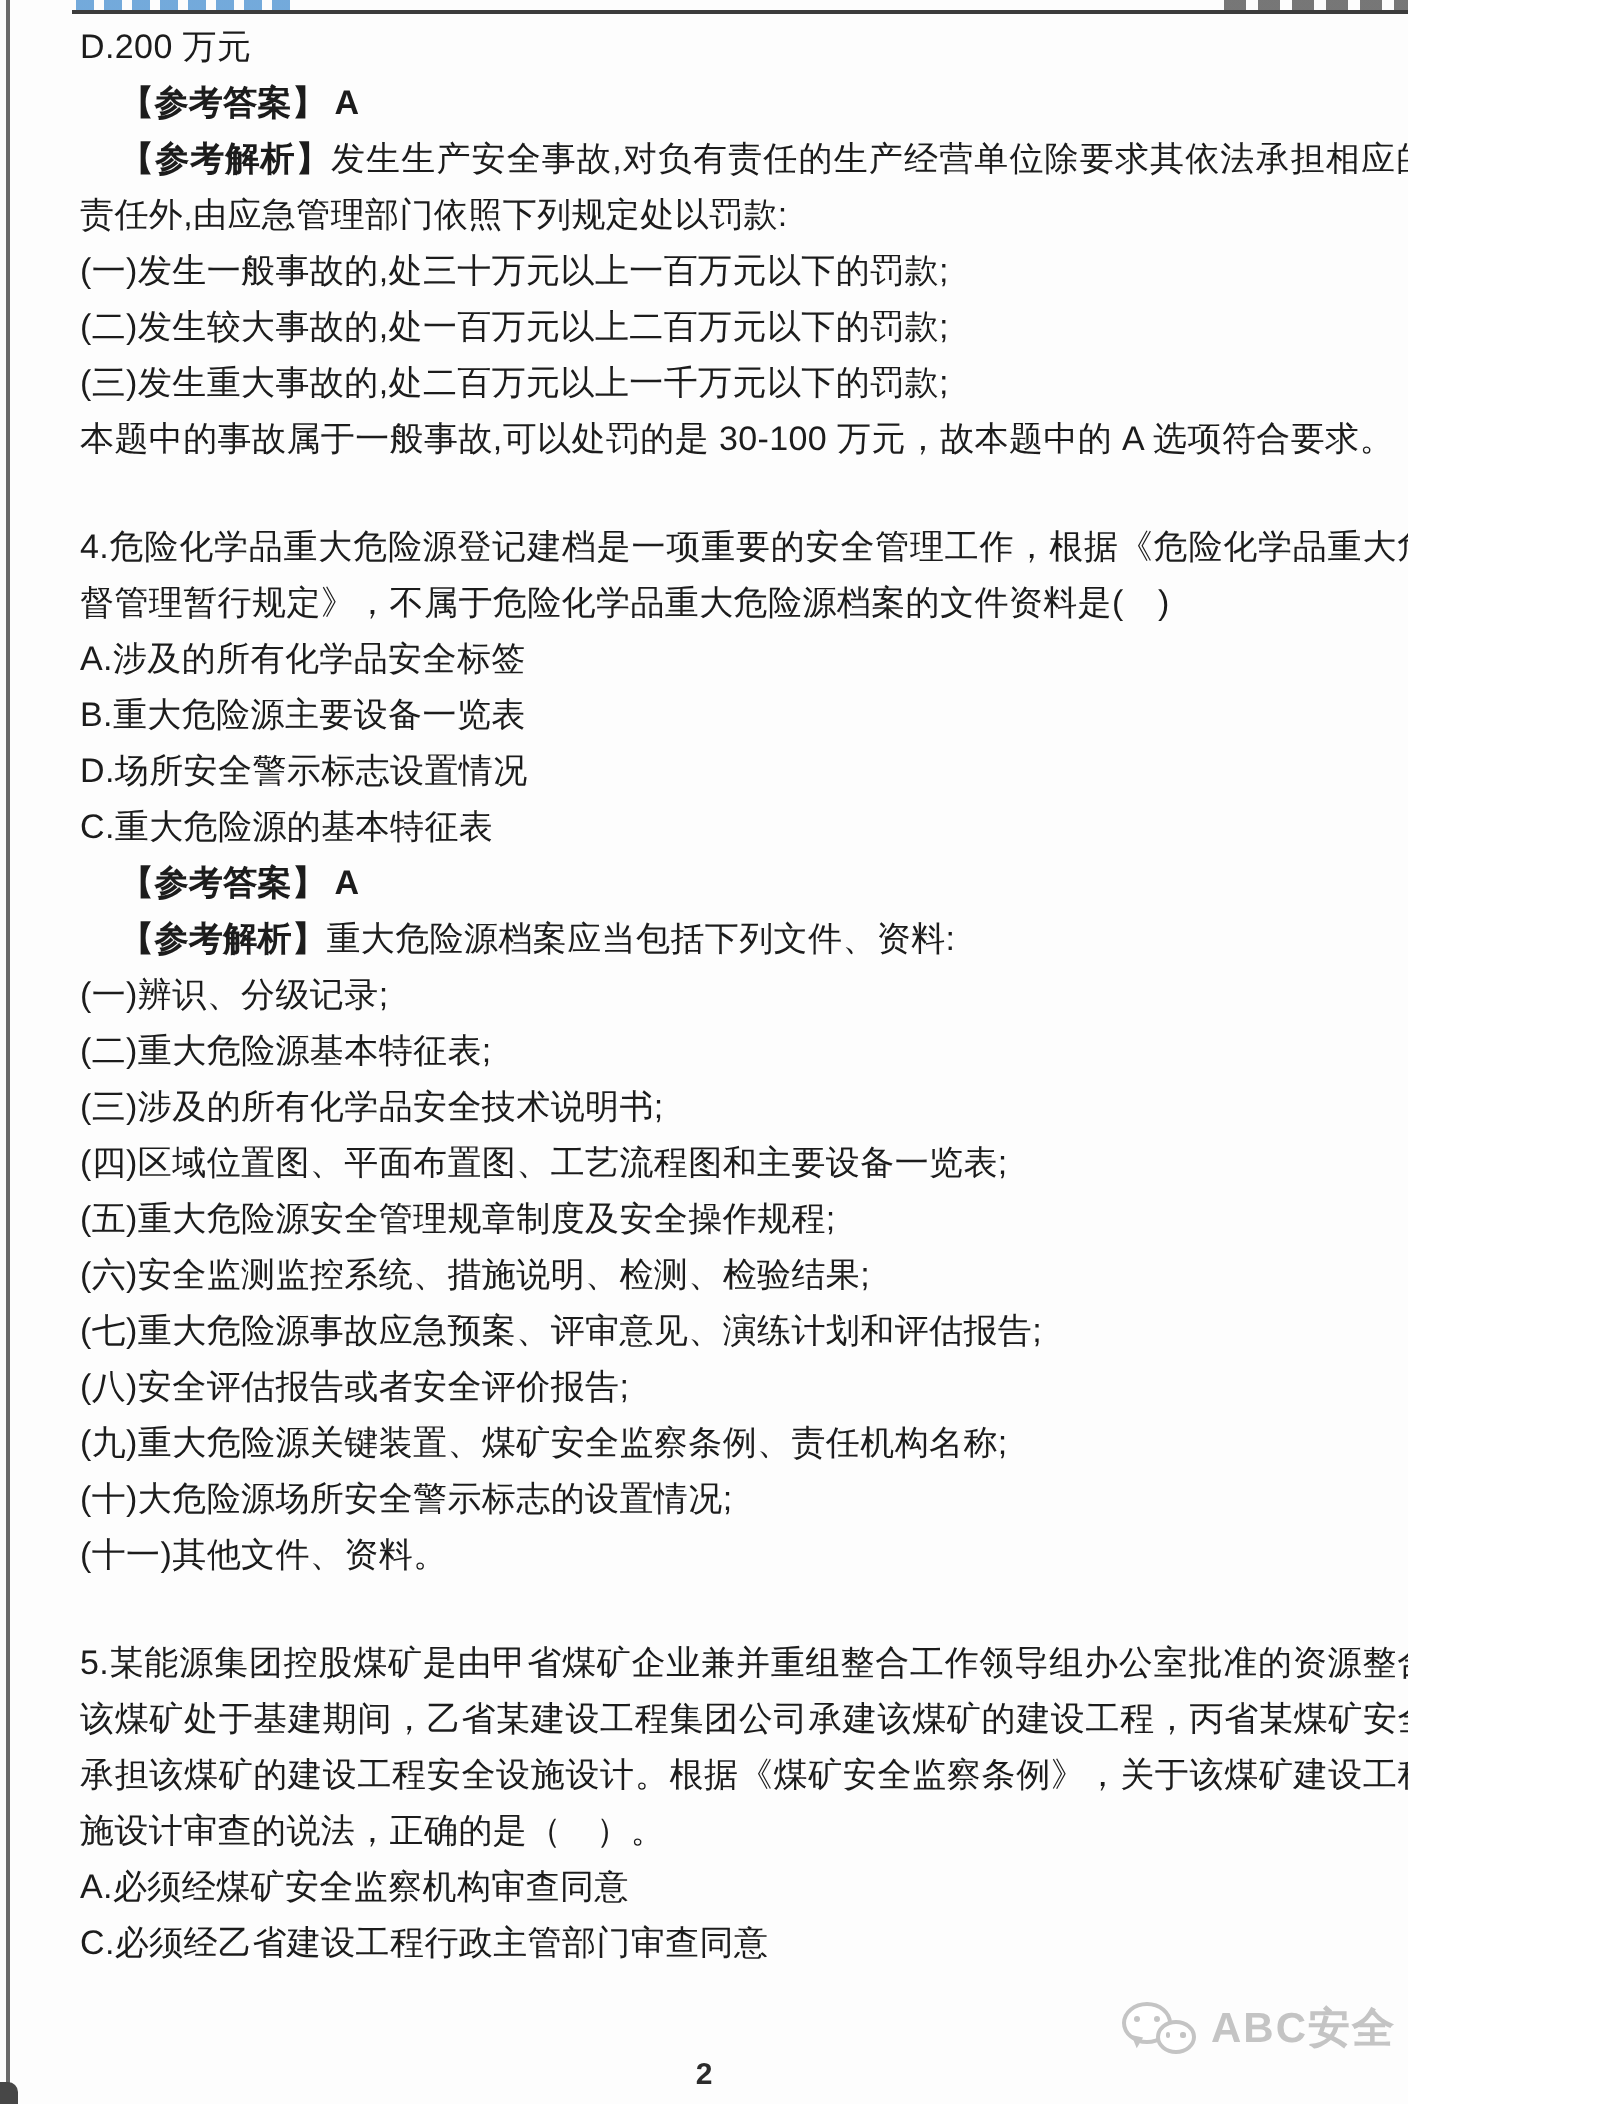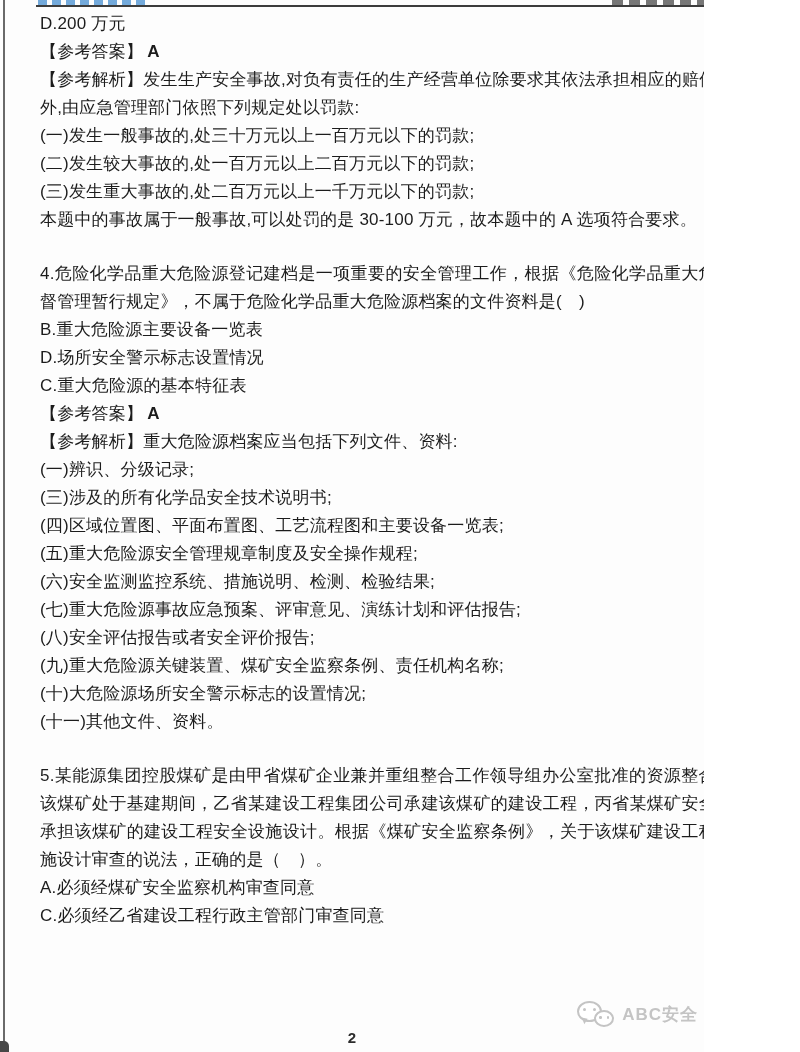--- a/index.html
+++ b/index.html
@@ -29,33 +29,33 @@
   
   .content{position:absolute;top:10px;left:40px;width:728px;}
   .content p{
     margin:0;
     font-size:17px;
     line-height:28px;
     text-align:justify;
     letter-spacing:.2px;
     color:#1c1c1c;
   }
-  .bold{font-weight:normal;}
+  .bold{font-weight:bold;margin-left:20px;}
   .answer-value{margin-left:4px;font-weight:bold;}
   .spacer{height:26px;}
   
   .pagenum{
     position:absolute;left:0;bottom:6px;width:100%;
     text-align:center;font-size:15px;font-weight:bold;color:#2c2c2c;
   }
   
   .watermark{
     position:absolute;right:6px;bottom:22px;
     display:flex;align-items:center;gap:5px;
-    color:#c4c4c4;font-size:17px;font-weight:bold;
+    color:#c4c4c4;font-size:21px;font-weight:bold;
     letter-spacing:1px;
   }
   .wc-logo{position:relative;width:42px;height:32px;flex:0 0 auto;}
   .wc-b1{position:absolute;left:2px;top:3px;width:21px;height:17px;
     border:2px solid #c4c4c4;border-radius:50%;background:#fff;}
   .wc-b1::before,.wc-b1::after{content:"";position:absolute;top:5px;width:3px;height:3px;border-radius:50%;background:#c4c4c4;}
   .wc-b1::before{left:4px;}
   .wc-b1::after{right:4px;}
   .wc-b2{position:absolute;left:19px;top:12px;width:16px;height:13px;
     border:2px solid #c4c4c4;border-radius:50%;background:#fff;}
@@ -94,33 +94,35 @@
     </p>
 
     <p>(一)发生一般事故的,处三十万元以上一百万元以下的罚款;</p>
     <p>(二)发生较大事故的,处一百万元以上二百万元以下的罚款;</p>
     <p>(三)发生重大事故的,处二百万元以上一千万元以下的罚款;</p>
     <p>本题中的事故属于一般事故,可以处罚的是 30-100 万元，故本题中的 A 选项符合要求。</p>
 
     <div class="spacer"></div>
 
     <p>4.危险化学品重大危险源登记建档是一项重要的安全管理工作，根据《危险化学品重大危险源监督管理暂行规定》，不属于危险化学品重大危险源档案的文件资料是(　)</p>
+    <p>A.涉及的所有化学品安全标签</p>
     <p>B.重大危险源主要设备一览表</p>
     <p>D.场所安全警示标志设置情况</p>
     <p>C.重大危险源的基本特征表</p>
 
     <p>
       <span class="bold">【参考答案】</span><span class="answer-value">A</span>
     </p>
 
     <p>
       <span class="bold">【参考解析】</span><span>重大危险源档案应当包括下列文件、资料:</span>
     </p>
 
     <p>(一)辨识、分级记录;</p>
+    <p>(二)重大危险源基本特征表;</p>
     <p>(三)涉及的所有化学品安全技术说明书;</p>
     <p>(四)区域位置图、平面布置图、工艺流程图和主要设备一览表;</p>
     <p>(五)重大危险源安全管理规章制度及安全操作规程;</p>
     <p>(六)安全监测监控系统、措施说明、检测、检验结果;</p>
     <p>(七)重大危险源事故应急预案、评审意见、演练计划和评估报告;</p>
     <p>(八)安全评估报告或者安全评价报告;</p>
     <p>(九)重大危险源关键装置、煤矿安全监察条例、责任机构名称;</p>
     <p>(十)大危险源场所安全警示标志的设置情况;</p>
     <p>(十一)其他文件、资料。</p>
 

